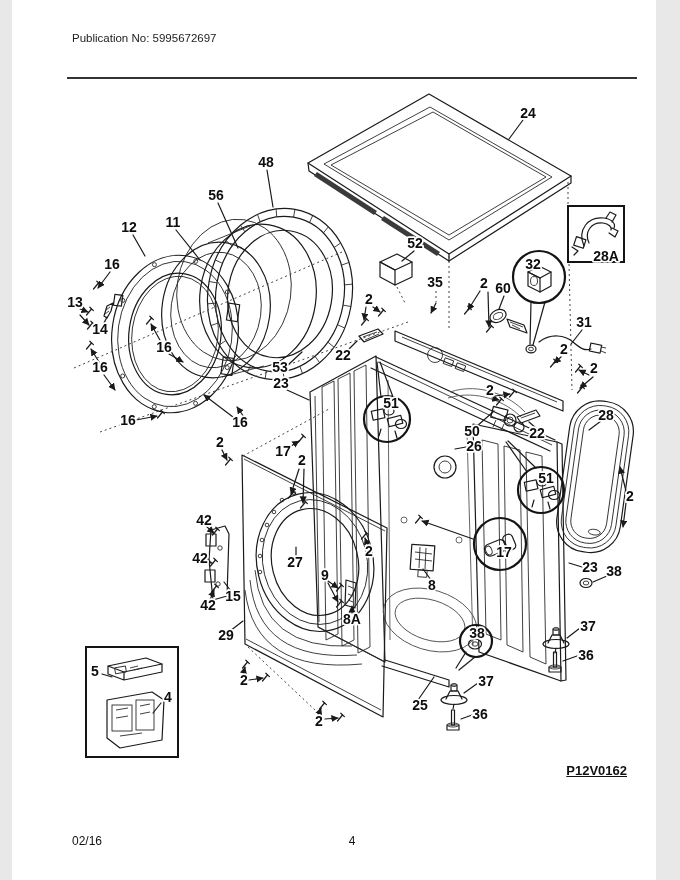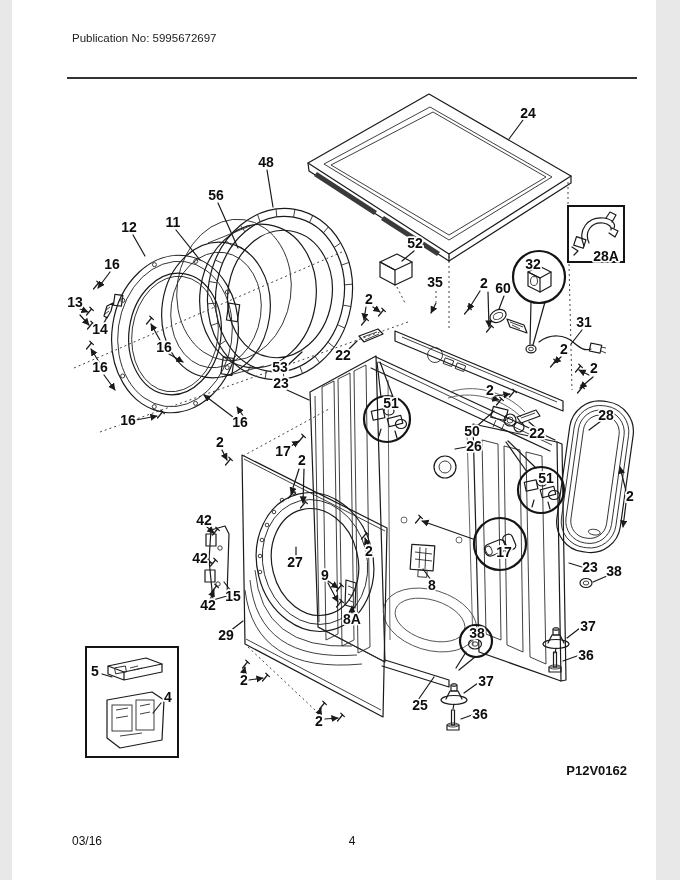--- a/index.html
+++ b/index.html
@@ -4,21 +4,21 @@
 <style>
   html,body{margin:0;padding:0;background:#e8e8e8;}
   .page{position:relative;width:644px;height:880px;background:#fff;overflow:hidden;
         font-family:"Liberation Sans",sans-serif;color:#1a1a1a;margin-left:12px;}
   .hdr-pub{position:absolute;left:60px;top:32px;font-size:11.5px;color:#222;}
   .hdr-model{position:absolute;left:0;top:32px;width:680px;text-align:center;font-size:11.5px;color:#222;}
   .hdr-title{position:absolute;left:0;top:60px;width:680px;text-align:center;font-size:12.5px;font-weight:bold;color:#111;}
   .hdr-rule{position:absolute;left:55px;top:77px;width:570px;height:1.5px;background:#333;}
   .ftr-date{position:absolute;left:60px;top:834px;font-size:12px;color:#111;}
   .ftr-page{position:absolute;left:0;top:834px;width:680px;text-align:center;font-size:12px;color:#111;}
-  .diag-code{position:absolute;left:520px;top:763px;width:95px;text-align:right;font-size:13px;font-weight:600;color:#111;}
+  .diag-code{position:absolute;left:520px;top:763px;width:95px;text-align:right;font-size:13px;font-weight:600;color:#111;text-decoration:underline;}
   svg{position:absolute;left:0;top:0;}
   .ln{stroke:#1a1a1a;fill:none;stroke-width:1.2;stroke-linejoin:round;stroke-linecap:round;}
   .thin{stroke:#2a2a2a;fill:none;stroke-width:0.9;}
   .lt{stroke:#555;fill:none;stroke-width:0.9;}
   .det{stroke:#141414;fill:none;stroke-width:2.2;}
   .box{stroke:#141414;fill:none;stroke-width:2;}
   .fill{fill:#3a3a3a;stroke:none;}
   .co{font:700 14px "Liberation Sans",sans-serif;fill:#0d0d0d;paint-order:stroke;stroke:#fff;stroke-width:3.5px;stroke-linejoin:round;}
 </style>
 </head>
@@ -517,15 +517,15 @@
         <text x="578" y="568" text-anchor="middle" dominant-baseline="middle" class="co">23</text>
         <text x="602" y="572" text-anchor="middle" dominant-baseline="middle" class="co">38</text>
         <text x="576" y="627" text-anchor="middle" dominant-baseline="middle" class="co">37</text>
         <text x="574" y="656" text-anchor="middle" dominant-baseline="middle" class="co">36</text>
         <text x="83" y="672" text-anchor="middle" dominant-baseline="middle" class="co">5</text>
         <text x="156" y="698" text-anchor="middle" dominant-baseline="middle" class="co">4</text>
       </g>
   </svg>
 
   <div class="diag-code">P12V0162</div>
-  <div class="ftr-date">03/16</div>
+  <div class="ftr-date">02/16</div>
   <div class="ftr-page">4</div>
 </div>
 
 </body></html>

